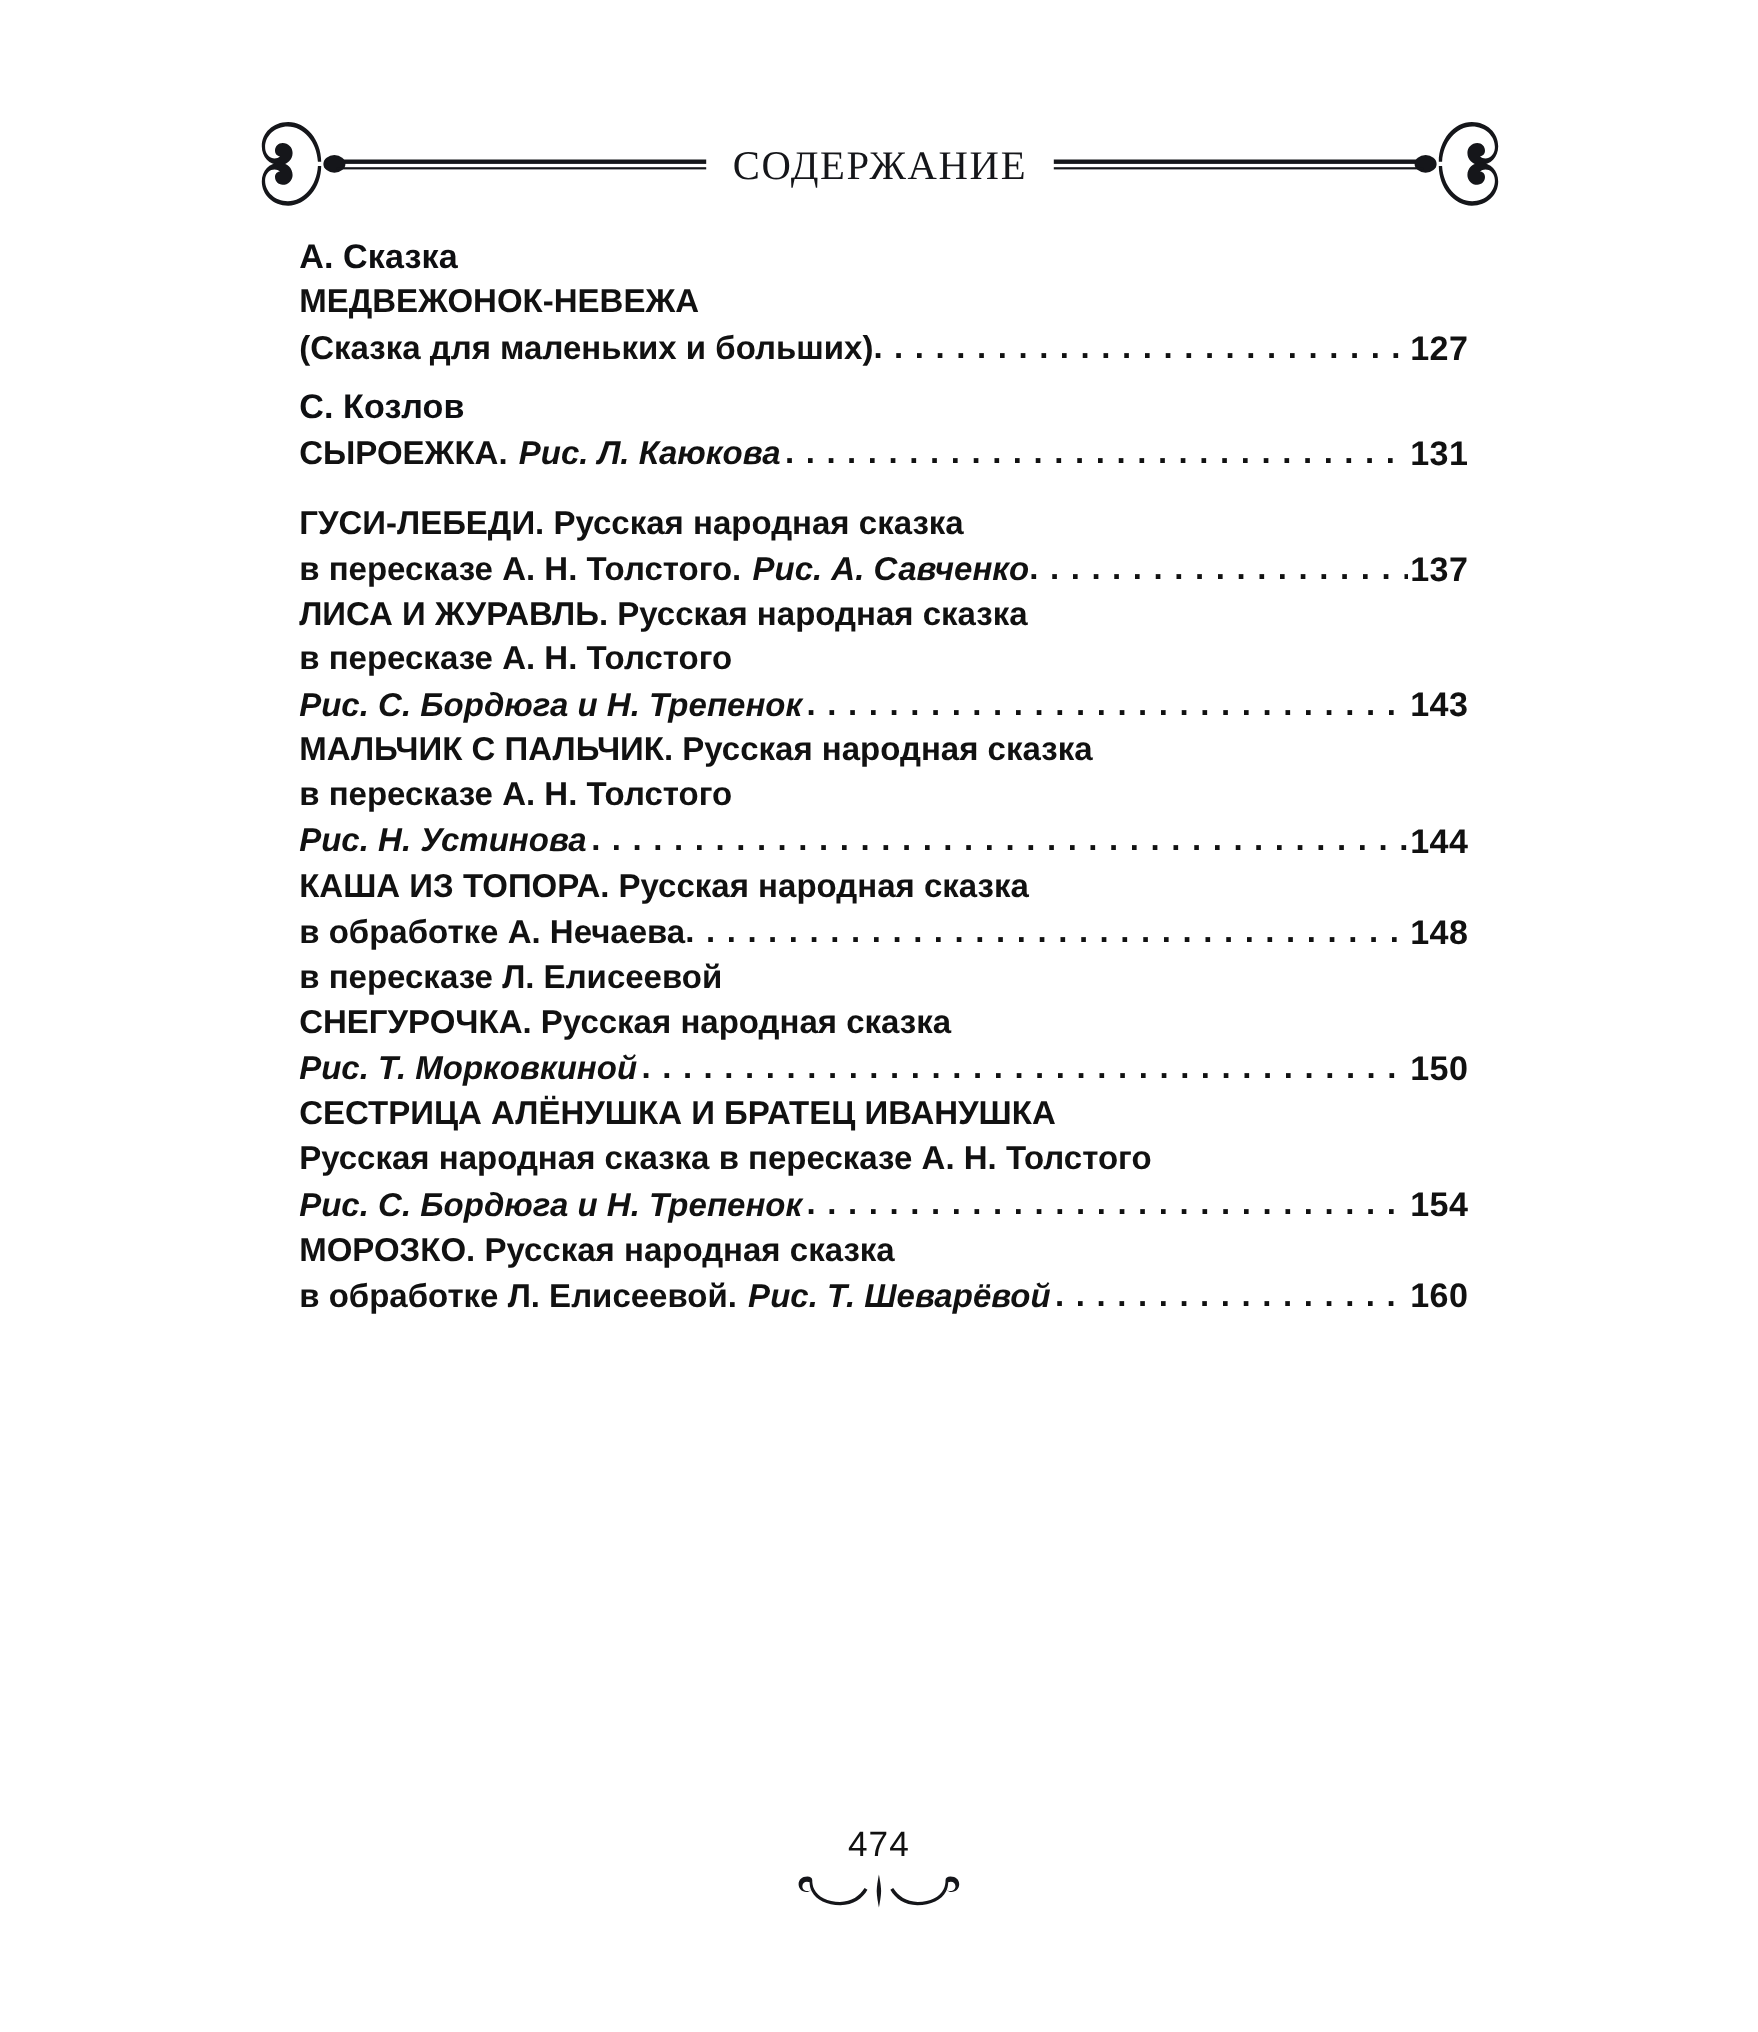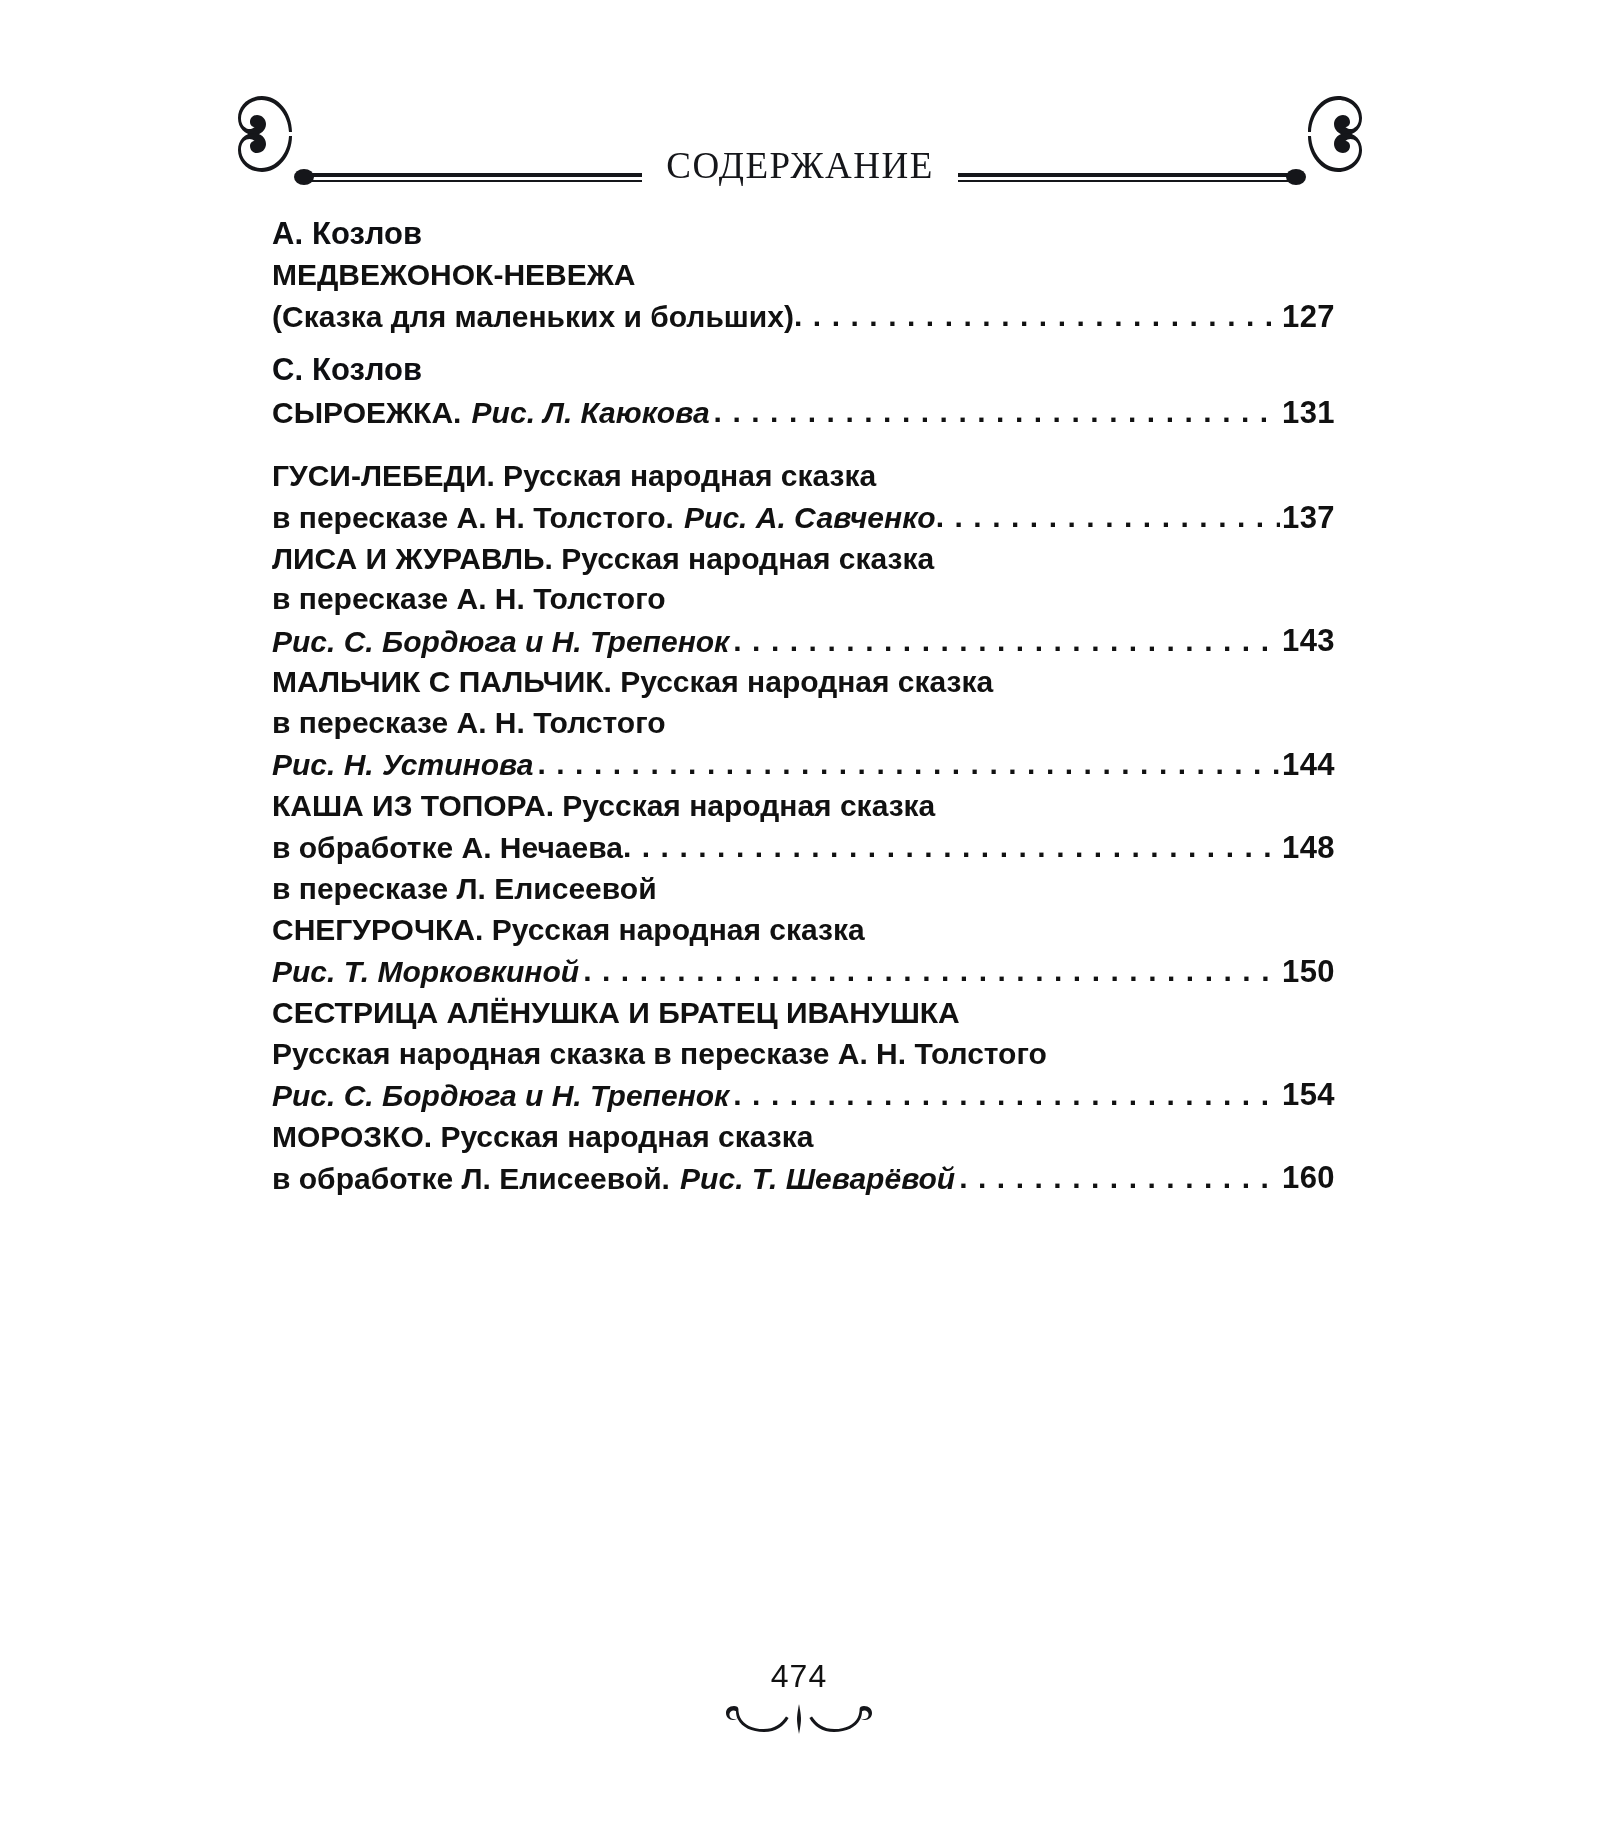--- a/index.html
+++ b/index.html
@@ -21,25 +21,25 @@
     height: 1847px;
     box-sizing: border-box;
     background: #fff;
     overflow: hidden;
   }
 
   
   .header {
     position: absolute;
     left: 232px;
-    top: 86px;
+    top: 101px;
     width: 1136px;
     height: 96px;
     display: flex;
-    align-items: flex-end;
+    align-items: center;
     justify-content: center;
   }
   .flourish {
     flex: 0 0 auto;
     width: 72px;
     height: 96px;
     position: relative;
   }
   .flourish svg { display: block; }
   .rule {
@@ -207,21 +207,21 @@
           <path d="M60 46 C60 26 46 10 30 10 C16 10 6 20 6 32 C6 42 13 49 22 49 C29 49 34 44 34 38 C34 33 30 29 25 29 C21 29 18 32 18 36 C18 38.8 20 41 22.6 41 C20.6 43 17.4 43.6 14.6 42.4 C11 40.8 9 37 9 32.6 C9 22.6 18 14 29.6 14 C44 14 56 28 57 46 Z"></path>
           <path d="M60 50 C60 70 46 86 30 86 C16 86 6 76 6 64 C6 54 13 47 22 47 C29 47 34 52 34 58 C34 63 30 67 25 67 C21 67 18 64 18 60 C18 57.2 20 55 22.6 55 C20.6 53 17.4 52.4 14.6 53.6 C11 55.2 9 59 9 63.4 C9 73.4 18 82 29.6 82 C44 82 56 68 57 50 Z"></path>
         </g>
       </svg>
     </span>
   </div>
 
   <div class="toc">
 
     <div class="group">
-      <div class="author">А. Козлов</div>
+      <div class="author">А. Сказка</div>
       <div class="entry">
         <div class="line plain">
           <span class="txt">МЕДВЕЖОНОК-НЕВЕЖА</span>
         </div>
         <div class="line">
           <span class="txt">(Сказка для маленьких и больших)</span>
           <span class="dots tight">........................................................................................................................</span>
           <span class="pagenum">127</span>
         </div>
       </div>

